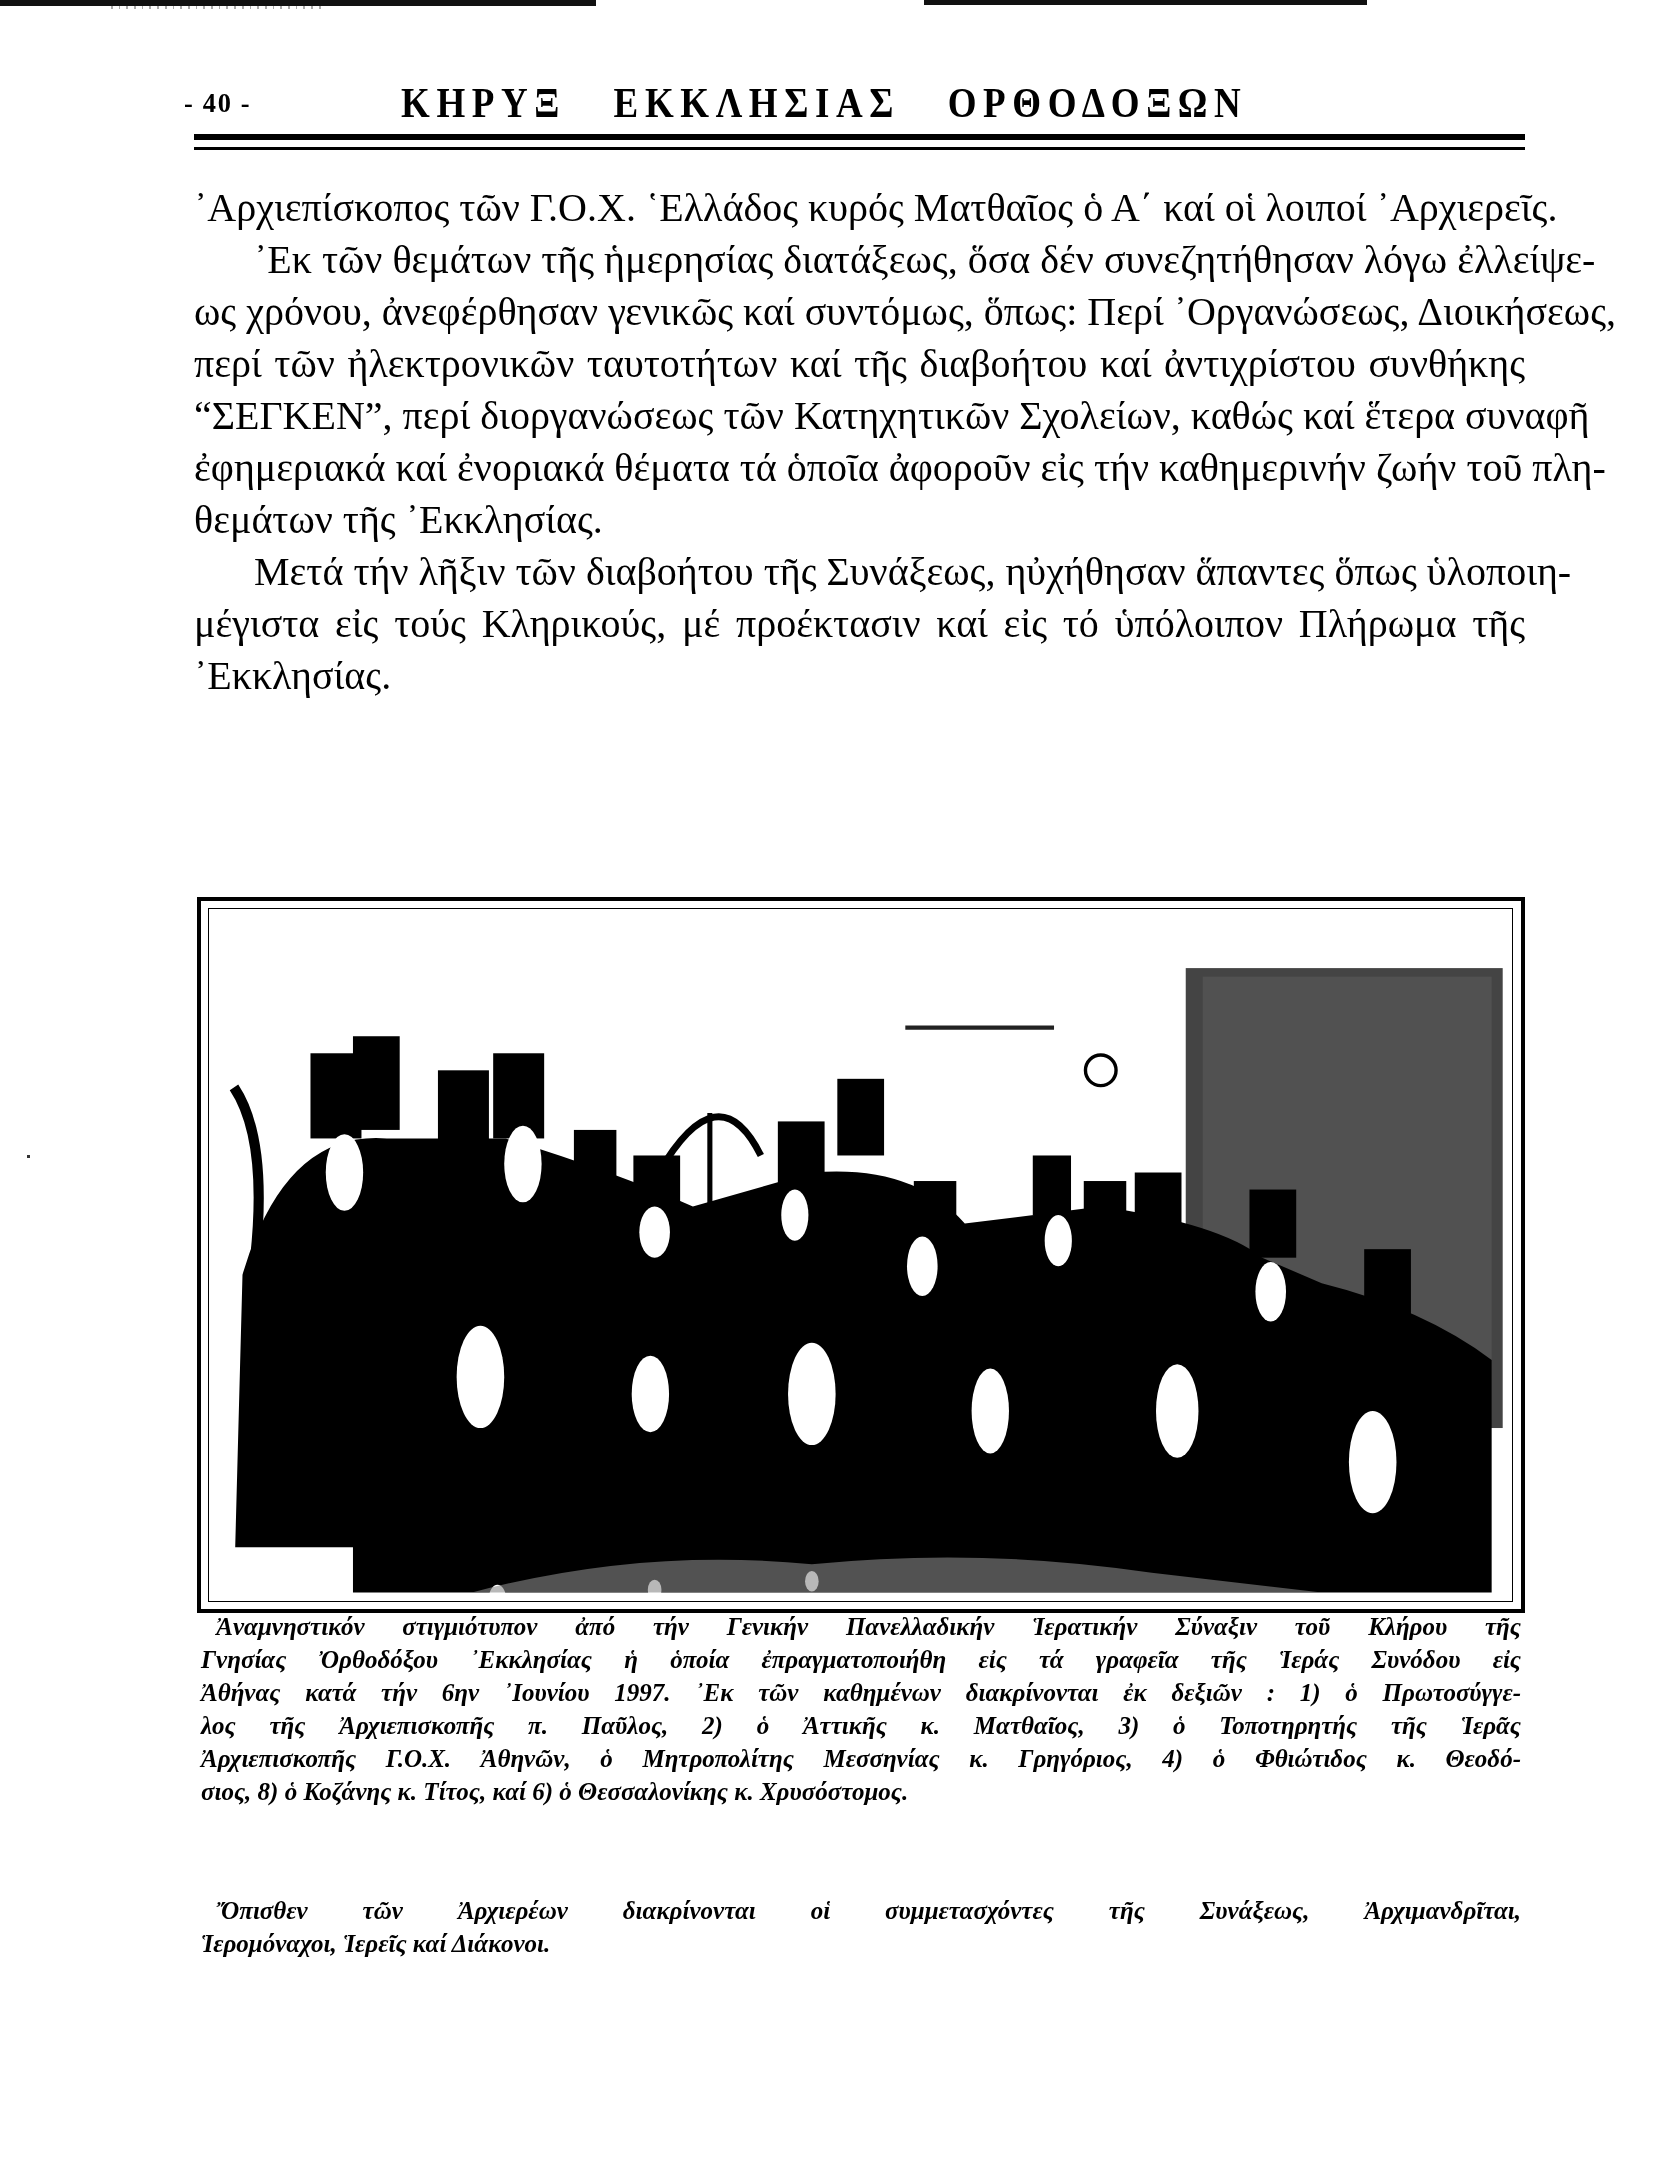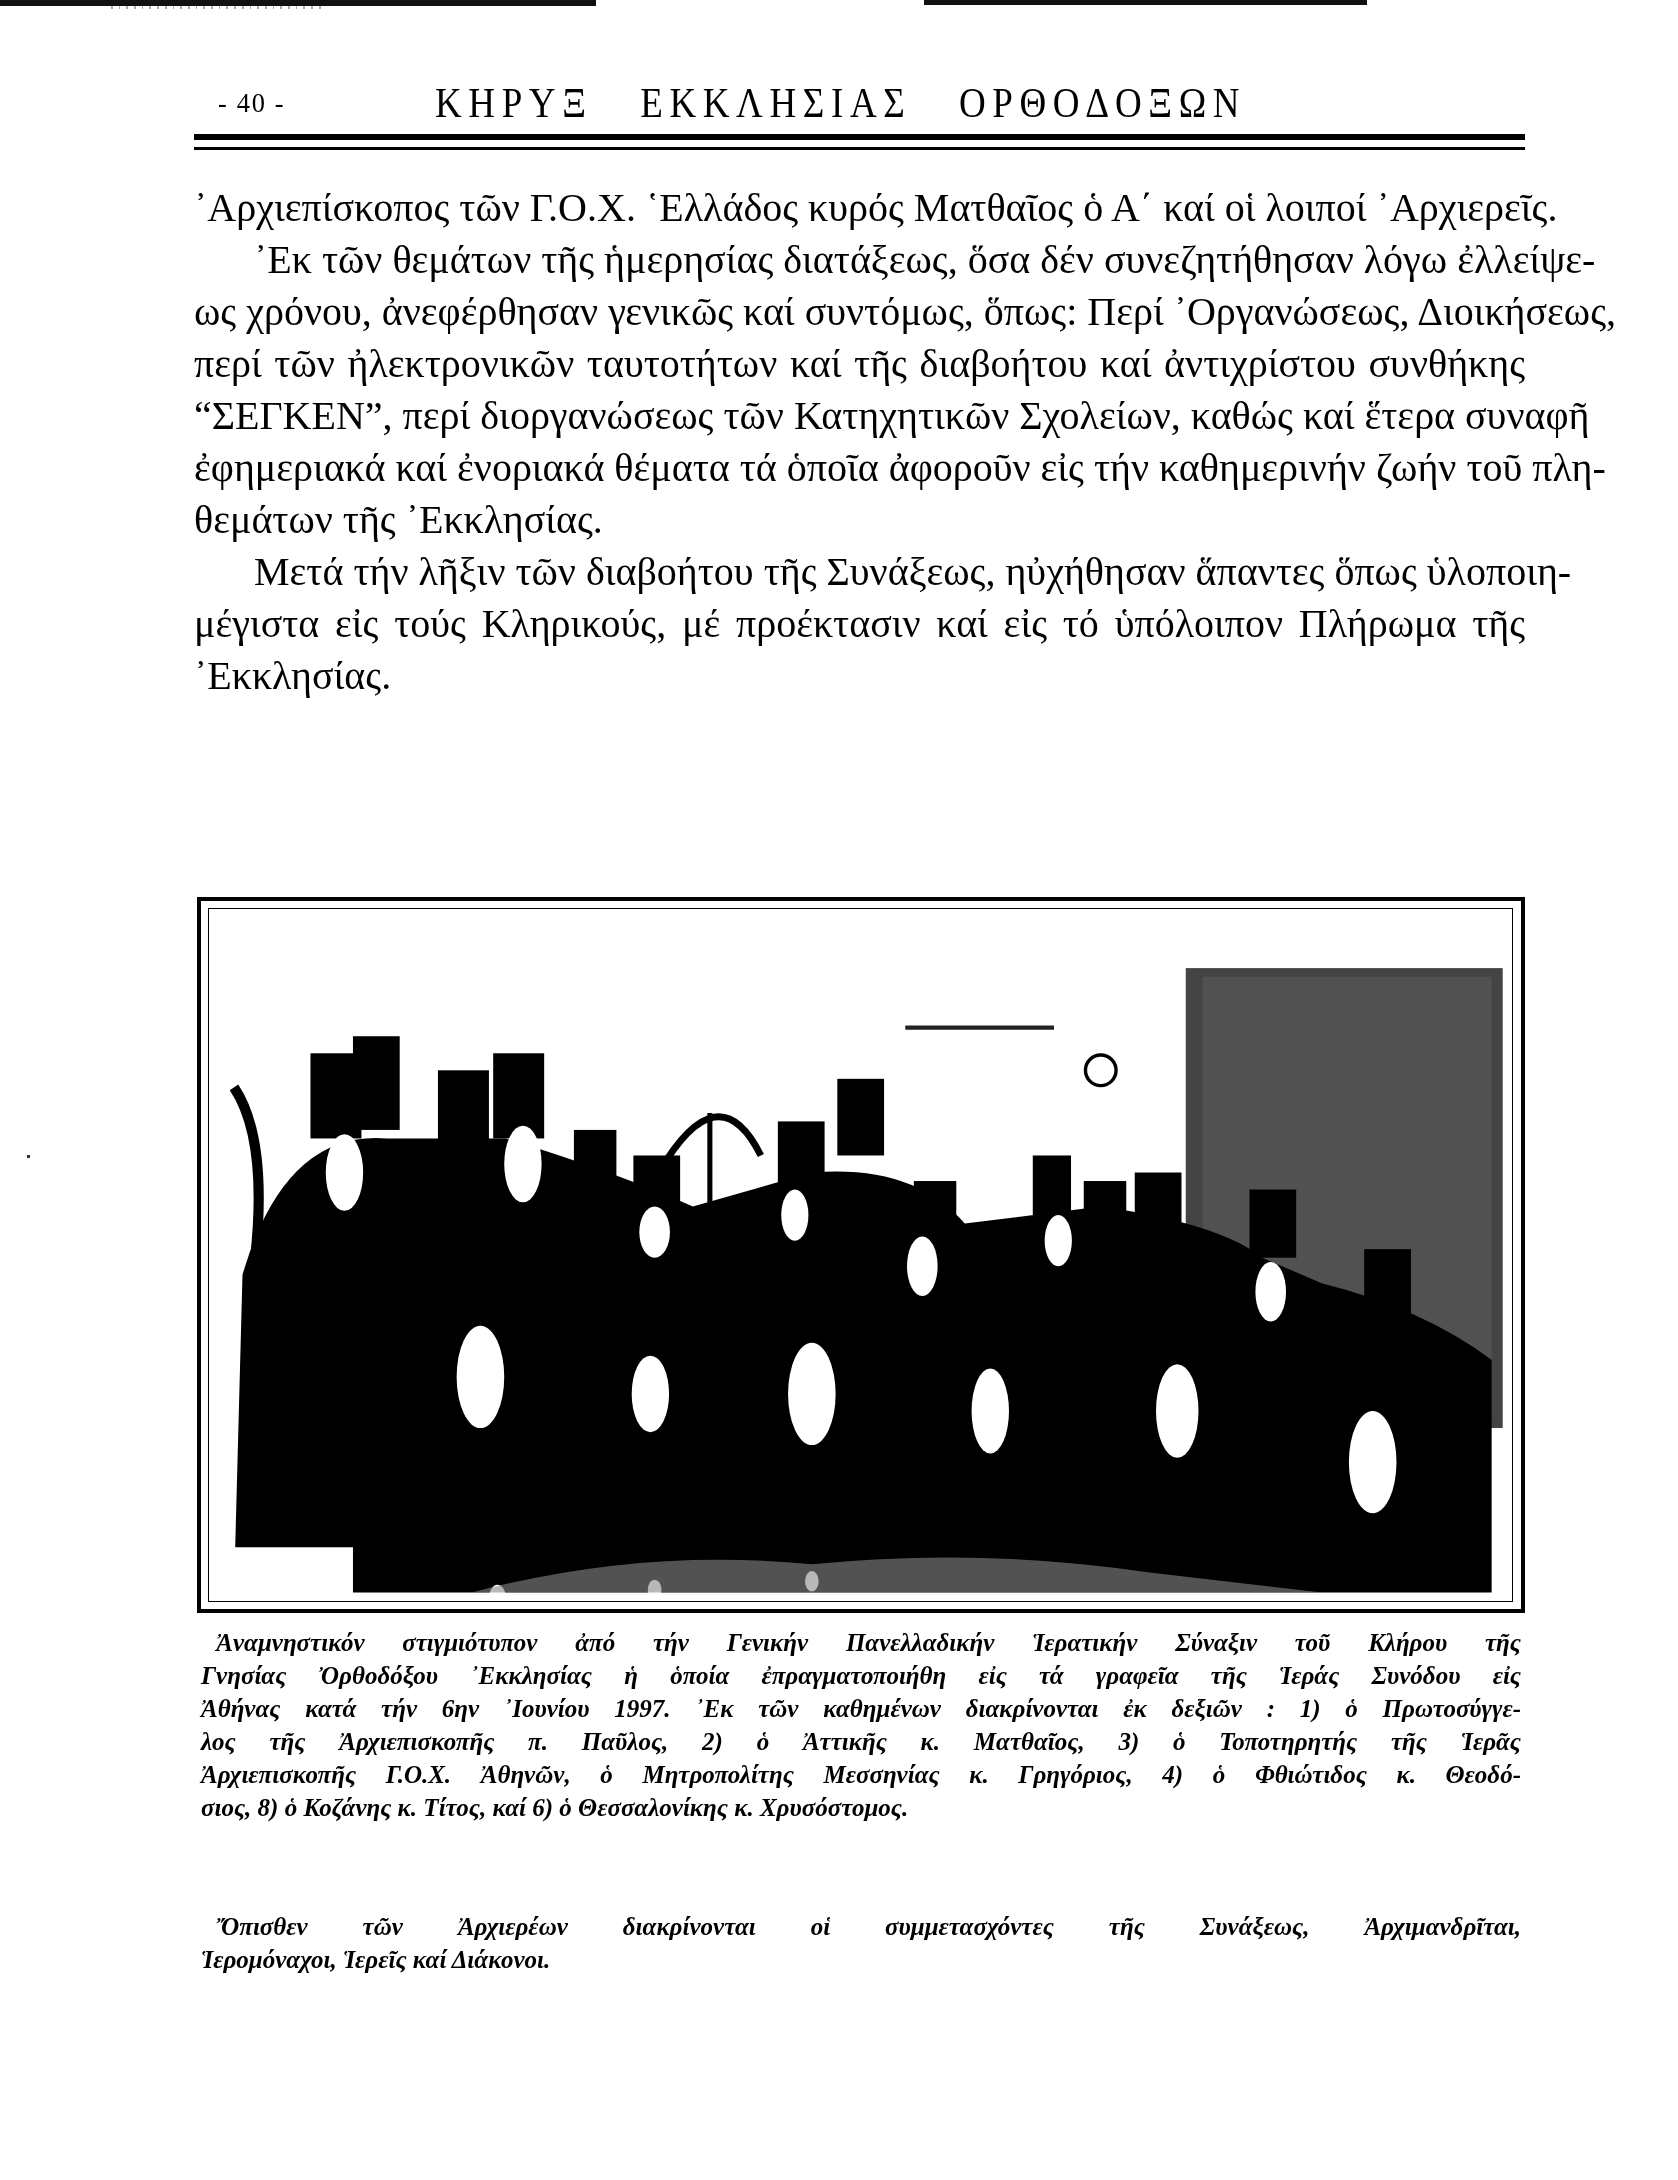--- a/index.html
+++ b/index.html
@@ -3,36 +3,36 @@
 <meta charset="utf-8">
 <style>
   html, body { margin: 0; padding: 0; background: #ffffff; }
   body { width: 1678px; height: 2181px; position: relative; overflow: hidden; font-family: "DejaVu Serif", serif; color: #000; }
 
   .scan-top { position: absolute; top: 0; left: 0; width: 1678px; height: 12px; }
   .scan-top .bar1 { position: absolute; left: 0; top: 0; width: 596px; height: 6px; background: #111; }
   .scan-top .bar2 { position: absolute; left: 924px; top: 0; width: 443px; height: 5.1px; background: #111; }
   .scan-top .specks { position: absolute; left: 111px; top: 6px; width: 213px; height: 3.4px; background: repeating-linear-gradient(90deg, #555 0 1.7px, transparent 1.7px 7.7px); opacity: .5; }
 
-  .header { position: absolute; left: 212px; top: 78px; width: 1331px; height: 51px; }
+  .header { position: absolute; left: 178px; top: 78px; width: 1331px; height: 51px; font-weight: bold; }
   .page-num { position: absolute; left: 6px; top: 10.2px; font-family: "Liberation Serif", serif; font-size: 26.4px; letter-spacing: 1.7px; }
   .journal-title { position: absolute; left: 223px; top: 0px; font-family: "Liberation Serif", serif; font-size: 43px; letter-spacing: 7.7px; white-space: nowrap; transform: scaleX(0.86); transform-origin: left top; }
   .rule-thick { position: absolute; left: 194px; top: 134px; width: 1331px; height: 6px; background: #000; }
   .rule-thin { position: absolute; left: 194px; top: 147px; width: 1331px; height: 2.6px; background: #000; }
 
   .body-text { position: absolute; left: 194px; top: 182px; width: 1331px; font-family: "Liberation Serif", serif; font-size: 40px; line-height: 52px; text-align: justify; }
   .body-text .line { display: block; text-align: justify; text-align-last: justify; white-space: nowrap; }
   .body-text .line.last { text-align-last: left; }
 
   .photo-frame { position: absolute; left: 197px; top: 897px; width: 1328px; height: 716px; box-sizing: border-box; border: 4.3px solid #000; background: #fff; }
   .photo-inner { position: absolute; left: 6.8px; top: 6.8px; right: 8.5px; bottom: 6.8px; border: 1.7px solid #000; box-sizing: border-box; background: #fff; }
   .photo { position: absolute; left: 8.5px; top: 8.5px; right: 8.5px; bottom: 8.5px; background: #fff; overflow: hidden; }
   .photo svg { width: 100%; height: 100%; display: block; }
 
-  .caption { position: absolute; left: 201px; top: 1610px; width: 1320px; font-family: "Liberation Serif", serif; font-style: italic; font-weight: bold; font-size: 25px; line-height: 33px; margin-top: 16px; }
+  .caption { position: absolute; left: 201px; top: 1610px; width: 1320px; font-family: "Liberation Serif", serif; font-style: italic; font-weight: bold; font-size: 25px; line-height: 33px; }
   .caption .line { display: block; white-space: nowrap; text-align: justify; text-align-last: justify; }
   .caption .line.last { text-align-last: left; }
   .caption .first { padding-left: 15.3px; }
   .caption2 { top: 1894px; }
 
   .speck { position: absolute; left: 27px; top: 1155px; width: 2.6px; height: 3.4px; background: #333; }
 </style>
 </head>
 <body>
 

